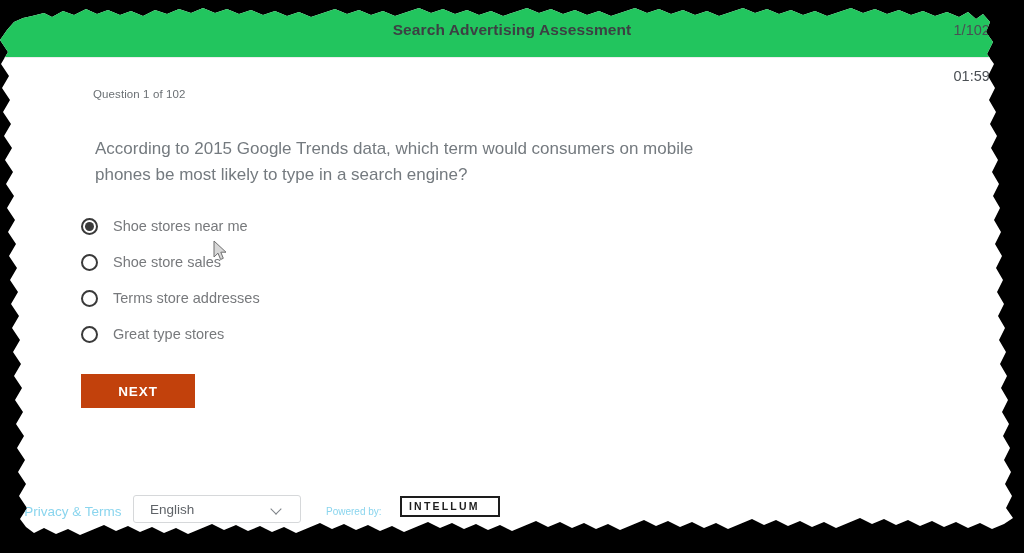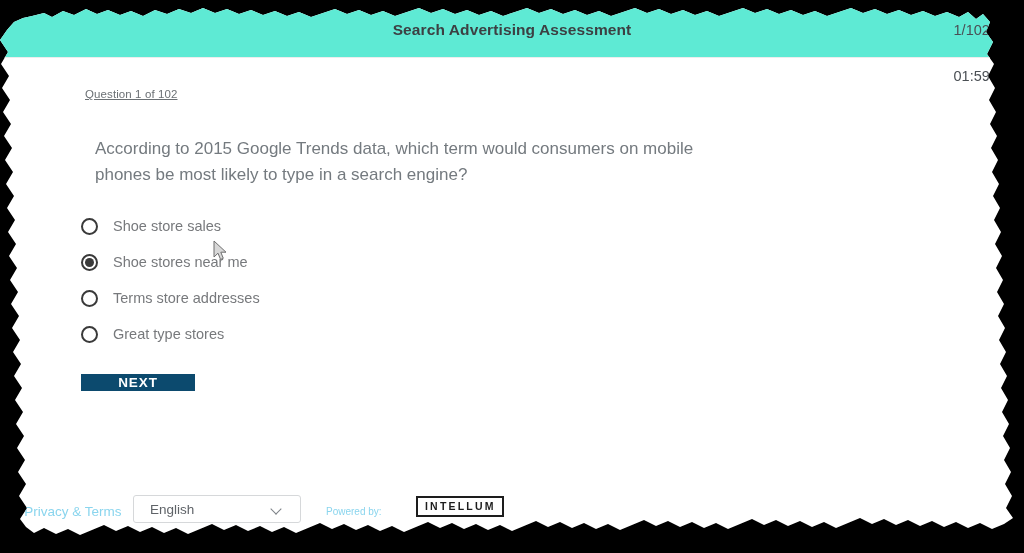--- a/index.html
+++ b/index.html
@@ -33,21 +33,21 @@
     width: 0; height: 0;
     overflow: hidden;
   }
 
   
   .header {
     position: absolute;
     top: 0; left: 0; right: 0;
     height: 58px;
     border-bottom: 1px solid #eceded;
-    background: #5eead4;
+    background: #22c55e;
   }
   .header-title {
     position: absolute;
     left: 0; right: 0;
     top: 21px;
     text-align: center;
     font-size: 15.5px;
     font-weight: bold;
     color: #3c4043;
     letter-spacing: .1px;
@@ -70,22 +70,21 @@
   .qwrap {
     position: absolute;
     left: 81px;
     top: 88px;
     width: 780px;
   }
   .q-counter {
     font-size: 11.5px;
     color: #6b7074;
     letter-spacing: .1px;
-    margin: 0 0 36px 4px;
-    text-decoration: underline;
+    margin: 0 0 36px 12px;
   }
   .q-text {
     font-size: 17px;
     line-height: 26px;
     color: #747a7f;
     font-weight: normal;
     max-width: 648px;
     margin: 14px;
   }
 
@@ -123,22 +122,22 @@
     font-size: 14.5px;
     color: #77797c;
     white-space: nowrap;
   }
 
   .next-btn {
     position: absolute;
     left: 81px;
     top: 374px;
     width: 114px;
-    height: 17px;
-    background: #0c4a6e;
+    height: 34px;
+    background: #c2410c;
     border: none;
     color: #fff;
     font-size: 13.5px;
     font-weight: bold;
     letter-spacing: .9px;
     font-family: "Liberation Sans", sans-serif;
     cursor: pointer;
   }
 
   
@@ -192,24 +191,24 @@
   }
   .powered {
     position: absolute;
     left: 326px;
     font-size: 10px;
     color: #8ad5ee;
     white-space: nowrap;
   }
   .intellum {
     position: absolute;
-    left: 416px;
+    left: 400px;
     top: 2px;
     border: 2px solid #1d1d1d;
-    padding: 3px 6px 3px 7px;
+    padding: 3px 18px 3px 7px;
     font-size: 10.5px;
     font-weight: bold;
     letter-spacing: 2.2px;
     color: #1d1d1d;
     line-height: 1;
   }
 
   
   .cursor {
     position: absolute;
@@ -284,27 +283,27 @@
     </div>
 
     <div class="qwrap">
       <div class="q-counter">Question 1 of 102</div>
       <div class="q-text">According to 2015 Google Trends data, which term would consumers on mobile phones be most likely to type in a search engine?</div>
     </div>
 
     <div class="options">
 
       <div class="opt">
+        <span class="radio on"></span>
+        <span class="opt-label">Shoe stores near me</span>
+      </div>
+
+      <div class="opt">
         <span class="radio"></span>
         <span class="opt-label">Shoe store sales</span>
-      </div>
-
-      <div class="opt">
-        <span class="radio on"></span>
-        <span class="opt-label">Shoe stores near me</span>
       </div>
 
       <div class="opt">
         <span class="radio"></span>
         <span class="opt-label">Terms store addresses</span>
       </div>
 
       <div class="opt">
         <span class="radio"></span>
         <span class="opt-label">Great type stores</span>

